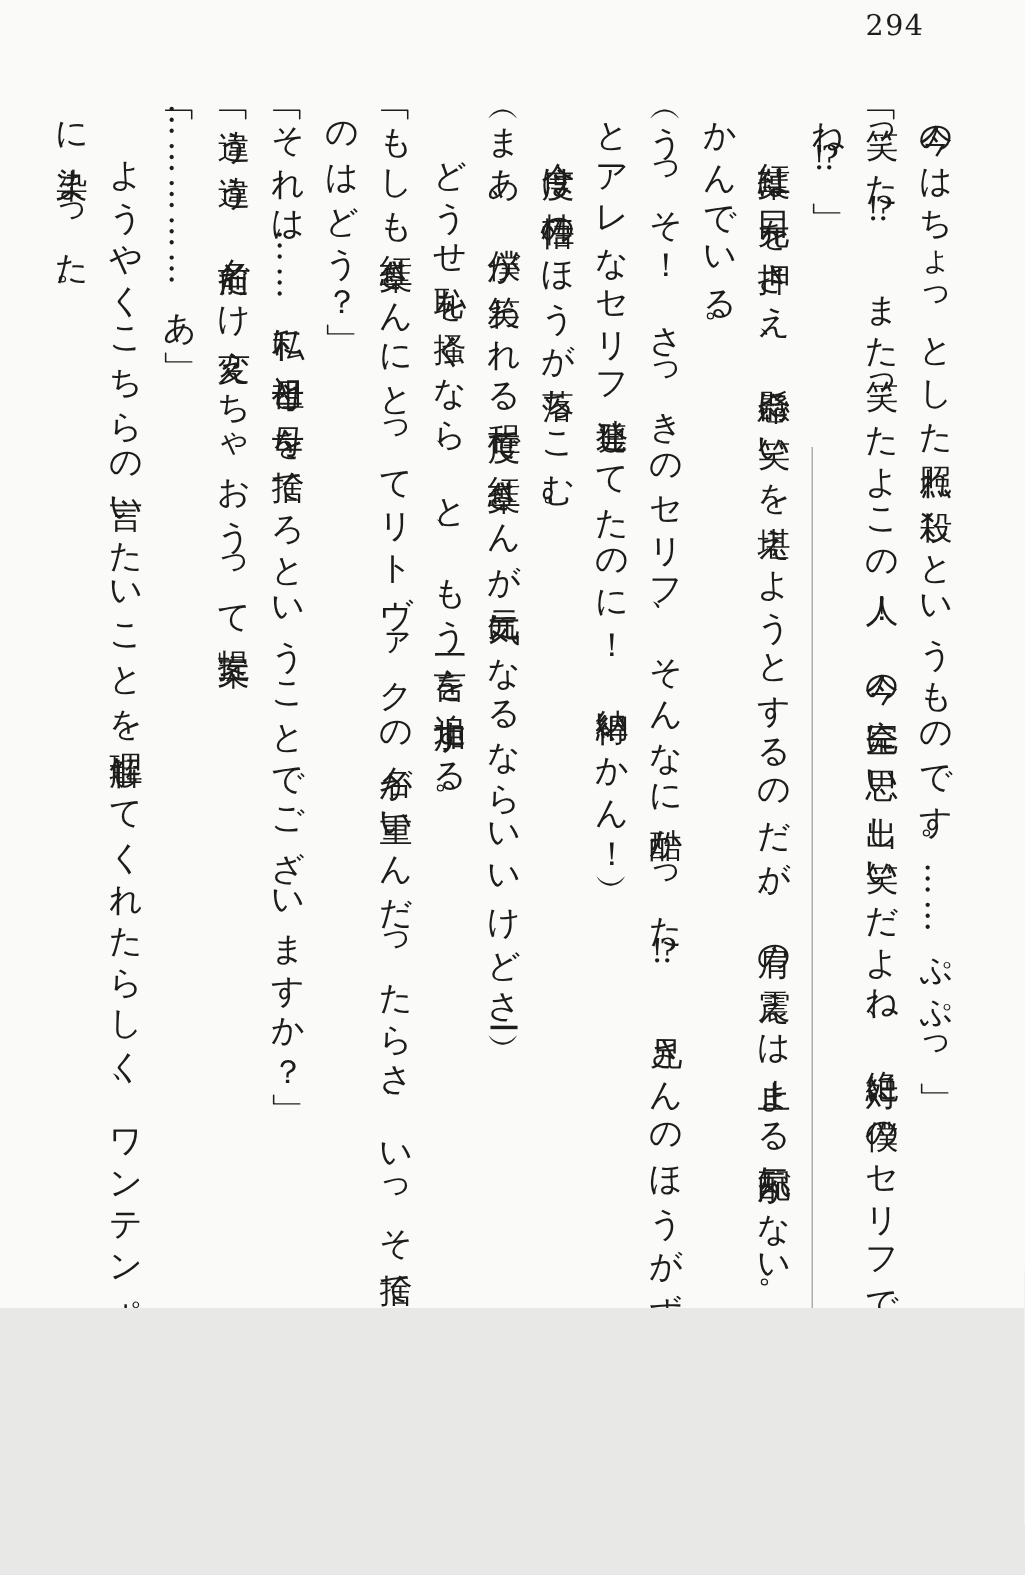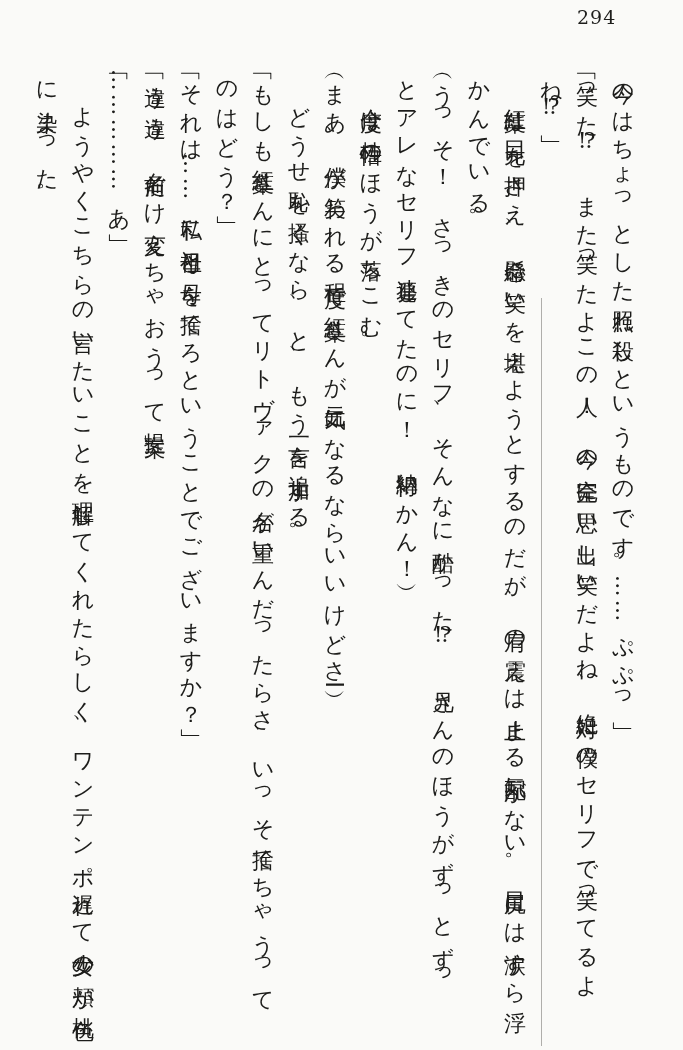--- a/index.html
+++ b/index.html
@@ -3,21 +3,21 @@
 <meta charset="utf-8">
 <style>
   html, body {
     margin: 0;
     padding: 0;
     background: #e8e8e6;
   }
   .page {
     position: relative;
     width: 683px;
-    height: 1050px;
+    height: 872px;
     background: #fafaf8;
     overflow: hidden;
     font-family: "DejaVu Serif", "Liberation Serif", serif;
   }
   .page-number {
     position: absolute;
     top: 6px;
     left: 577px;
     font-size: 19px;
     letter-spacing: 1px;

